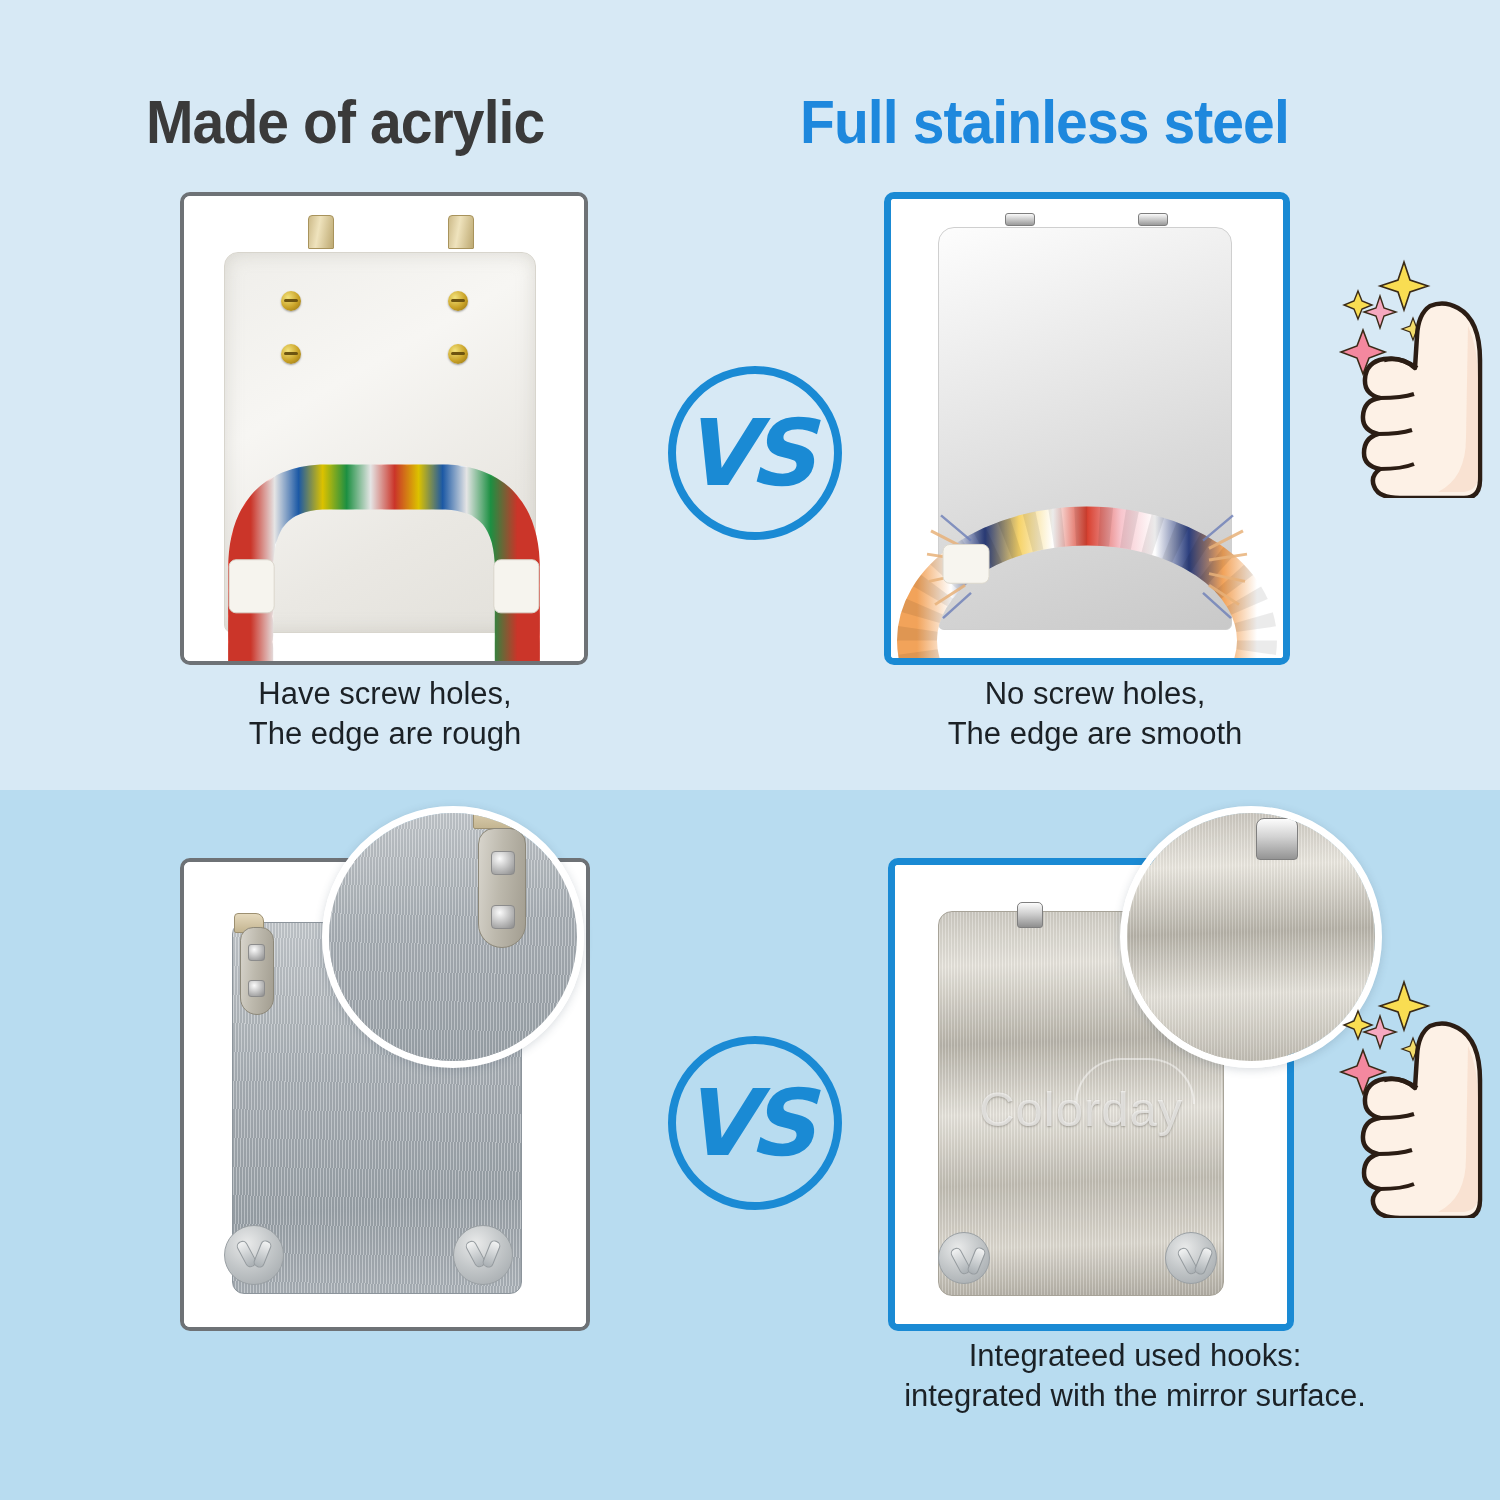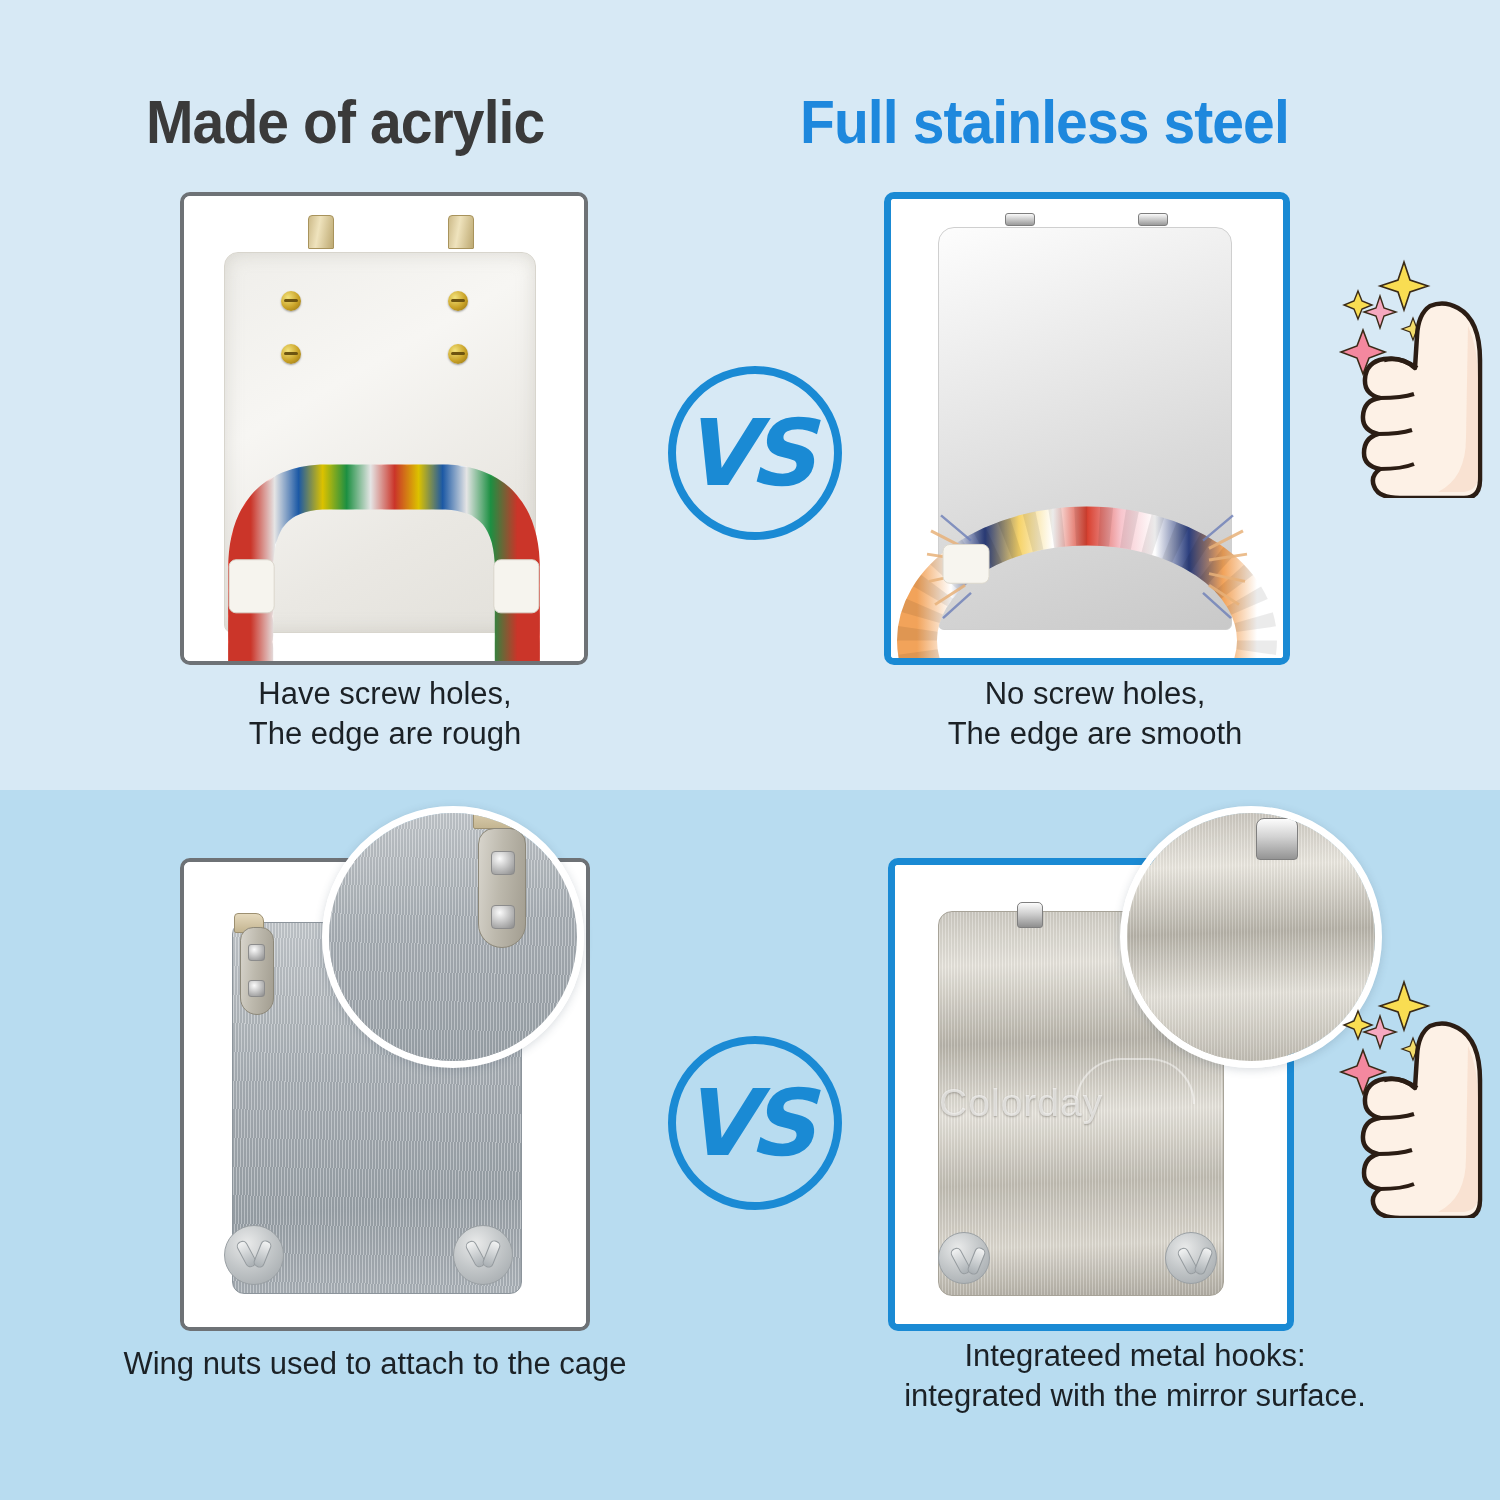--- a/index.html
+++ b/index.html
@@ -138,22 +138,22 @@
     width: 73%; height: 84%;
     border-radius: 14px;
     background:
       repeating-linear-gradient(90deg, rgba(255,255,255,.20) 0 1px, rgba(0,0,0,.045) 1px 3px),
       linear-gradient(178deg,#cfccc4 0%,#e8e5dd 14%,#b9b5ab 34%,#e7e4dc 52%,#c2beb4 70%,#ddd9d0 86%,#b2aea4 100%);
     border: 1px solid #a7a398;
     overflow: hidden;
   }
   .brand-mark {
     position: absolute; left: 0; right: 0; top: 44%;
-    text-align: left;
-    font-size: 39px; letter-spacing: 1px;
+    text-align: center;
+    font-size: 49px; letter-spacing: 1px;
     color: rgba(255,255,255,.62);
     text-shadow: 0 1px 2px rgba(90,86,78,.45);
     font-weight: 300;
   }
   .brand-arc {
     position: absolute; left: 50%; top: 38%;
     width: 120px; height: 46px; margin-left: -6px;
     border: 2px solid rgba(255,255,255,.45);
     border-bottom: none; border-radius: 60px 60px 0 0;
   }
@@ -406,17 +406,16 @@
                Q162 72 140 60 Q126 52 112 58 Z" fill="#fdf1e6" stroke="#2b1d14" stroke-width="4.5" stroke-linejoin="round"></path>
       <path d="M150 78 Q160 100 160 130 L160 228 Q160 242 146 244 L120 244
                Q148 230 148 190 Z" fill="#f8e0cf" opacity=".9"></path>
       <path d="M99 120 Q82 108 66 112" fill="none" stroke="#2b1d14" stroke-width="4.5"></path>
       <path d="M62 150 Q84 150 96 146" fill="none" stroke="#2b1d14" stroke-width="4"></path>
       <path d="M60 186 Q82 186 94 182" fill="none" stroke="#2b1d14" stroke-width="4"></path>
       <path d="M62 221 Q84 221 96 216" fill="none" stroke="#2b1d14" stroke-width="4"></path>
     </svg>
   </div>
 
-  <div class="caption" id="cap-bl">Wing nuts used to attach to the cage</div>
-  <div class="caption" id="cap-br">Integrateed metal hooks:
+  <div class="caption" id="cap-br">Integrateed used hooks:
 integrated with the mirror surface.</div>
 
 </div>
 
 </body></html>

